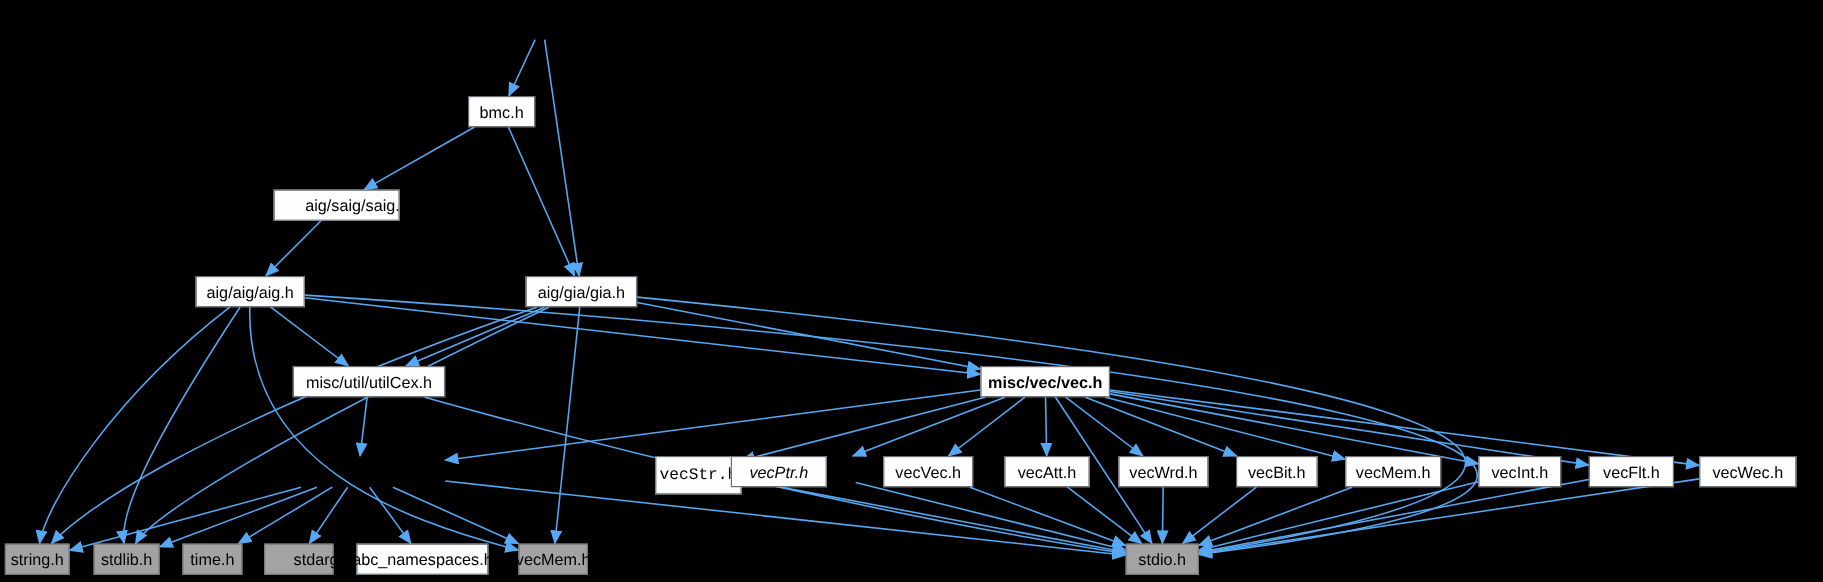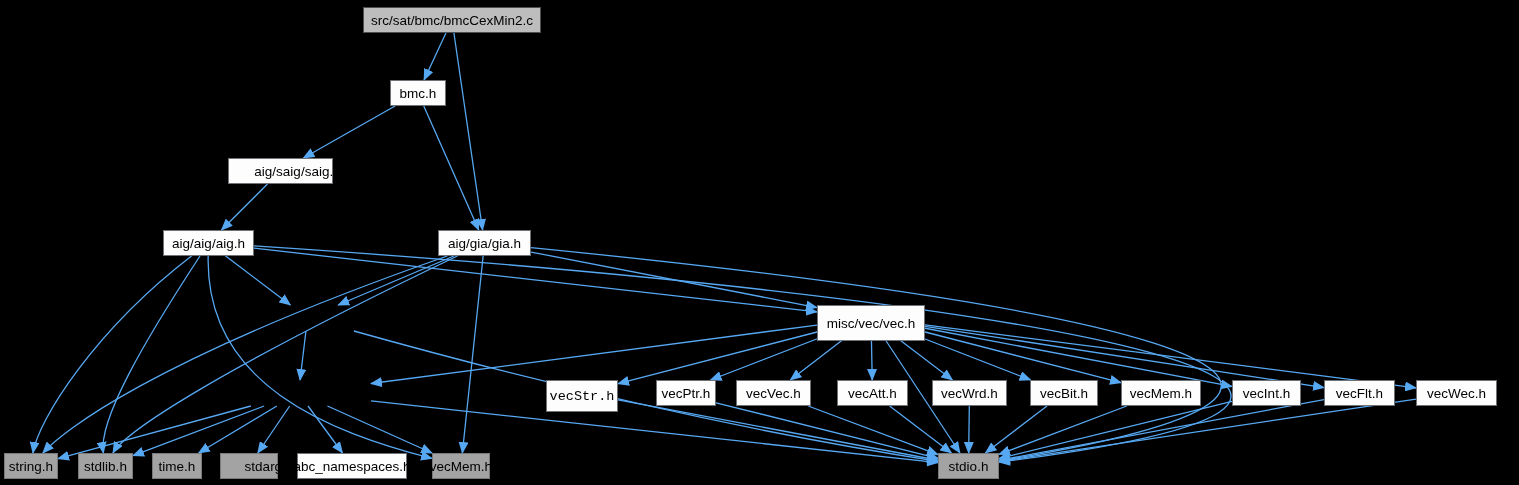--- a/index.html
+++ b/index.html
@@ -66,28 +66,28 @@
         <path d="M531,247.60556038227628 C1060,300 1505,378 999,460.99720410065237" fill="none" stroke="#57a8f2" stroke-width="1.3" marker-end="url(#arrow)"></path>
         <path d="M250.86301369863014,406 L58,458.63177570093455" fill="none" stroke="#57a8f2" stroke-width="1.3" marker-end="url(#arrow)"></path>
         <path d="M264.13013698630135,406 L133,455.5984455958549" fill="none" stroke="#57a8f2" stroke-width="1.3" marker-end="url(#arrow)"></path>
         <path d="M276.86301369863014,406 L198.63698630136986,453" fill="none" stroke="#57a8f2" stroke-width="1.3" marker-end="url(#arrow)"></path>
         <path d="M289.6849315068493,406 L257.8150684931507,453" fill="none" stroke="#57a8f2" stroke-width="1.3" marker-end="url(#arrow)"></path>
         <path d="M308.027397260274,406 L342.472602739726,453" fill="none" stroke="#57a8f2" stroke-width="1.3" marker-end="url(#arrow)"></path>
         <path d="M327.43835616438355,406 L432.06164383561645,453" fill="none" stroke="#57a8f2" stroke-width="1.3" marker-end="url(#arrow)"></path>
         <path d="M371,400.89925373134326 L938,462.6768656716418" fill="none" stroke="#57a8f2" stroke-width="1.3" marker-end="url(#arrow)"></path>
       </g>
   </svg>
-<div class="node root" style="left: 363px; top: 7px; width: 178px; height: 26px;">src/sat/bmc/bmcCexMin2.c</div>
     <div class="node hdr" style="left: 390px; top: 80px; width: 56px; height: 26px;">bmc.h</div>
     <div class="node hdr" style="left: 228px; top: 158px; width: 105px; height: 26px; padding-left: 34px;">aig/saig/saig.h</div>
     <div class="node hdr" style="left: 163px; top: 230px; width: 91px; height: 26px;">aig/aig/aig.h</div>
     <div class="node hdr" style="left: 438px; top: 230px; width: 93px; height: 26px;">aig/gia/gia.h</div>
-    <div class="node hdr" style="left: 817px; top: 305px; width: 108px; height: 36px;">misc/vec/vec.h</div>
+    <div class="node hdr" style="left: 244px; top: 305px; width: 127px; height: 26px;">misc/util/utilCex.h</div>
+    <div class="node hdr" style="left: 817px; top: 305px; width: 108px; height: 26px; font-weight: bold;">misc/vec/vec.h</div>
     <div class="node hdr" style="left: 546px; top: 380px; width: 72px; height: 32px; font-family: Liberation Mono, monospace;">vecStr.h</div>
-    <div class="node hdr" style="left: 656px; top: 380px; width: 60px; height: 26px;">vecPtr.h</div>
+    <div class="node hdr" style="left: 609px; top: 380px; width: 80px; height: 26px; font-style: italic;">vecPtr.h</div>
     <div class="node hdr" style="left: 736px; top: 380px; width: 75px; height: 26px;">vecVec.h</div>
     <div class="node hdr" style="left: 837px; top: 380px; width: 71px; height: 26px;">vecAtt.h</div>
     <div class="node hdr" style="left: 932px; top: 380px; width: 75px; height: 26px;">vecWrd.h</div>
     <div class="node hdr" style="left: 1030px; top: 380px; width: 68px; height: 26px;">vecBit.h</div>
     <div class="node hdr" style="left: 1121px; top: 380px; width: 80px; height: 26px;">vecMem.h</div>
     <div class="node hdr" style="left: 1232px; top: 380px; width: 69px; height: 26px;">vecInt.h</div>
     <div class="node hdr" style="left: 1324px; top: 380px; width: 71px; height: 26px;">vecFlt.h</div>
     <div class="node hdr" style="left: 1416px; top: 380px; width: 81px; height: 26px;">vecWec.h</div>
     <div class="node sys" style="left: 4px; top: 453px; width: 54px; height: 26px;">string.h</div>
     <div class="node sys" style="left: 78px; top: 453px; width: 55px; height: 26px;">stdlib.h</div>

